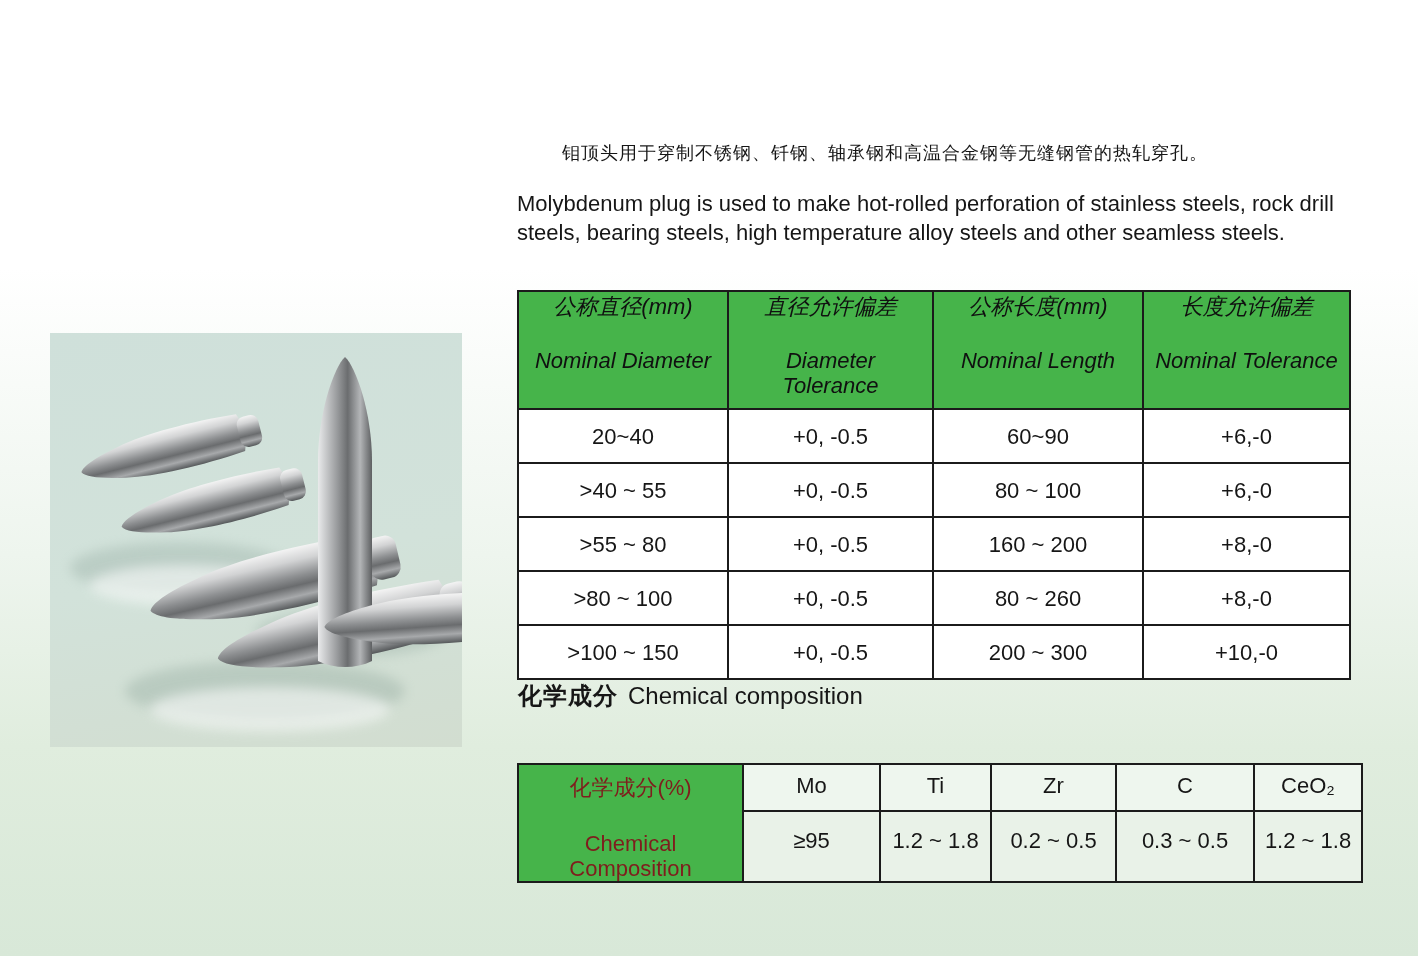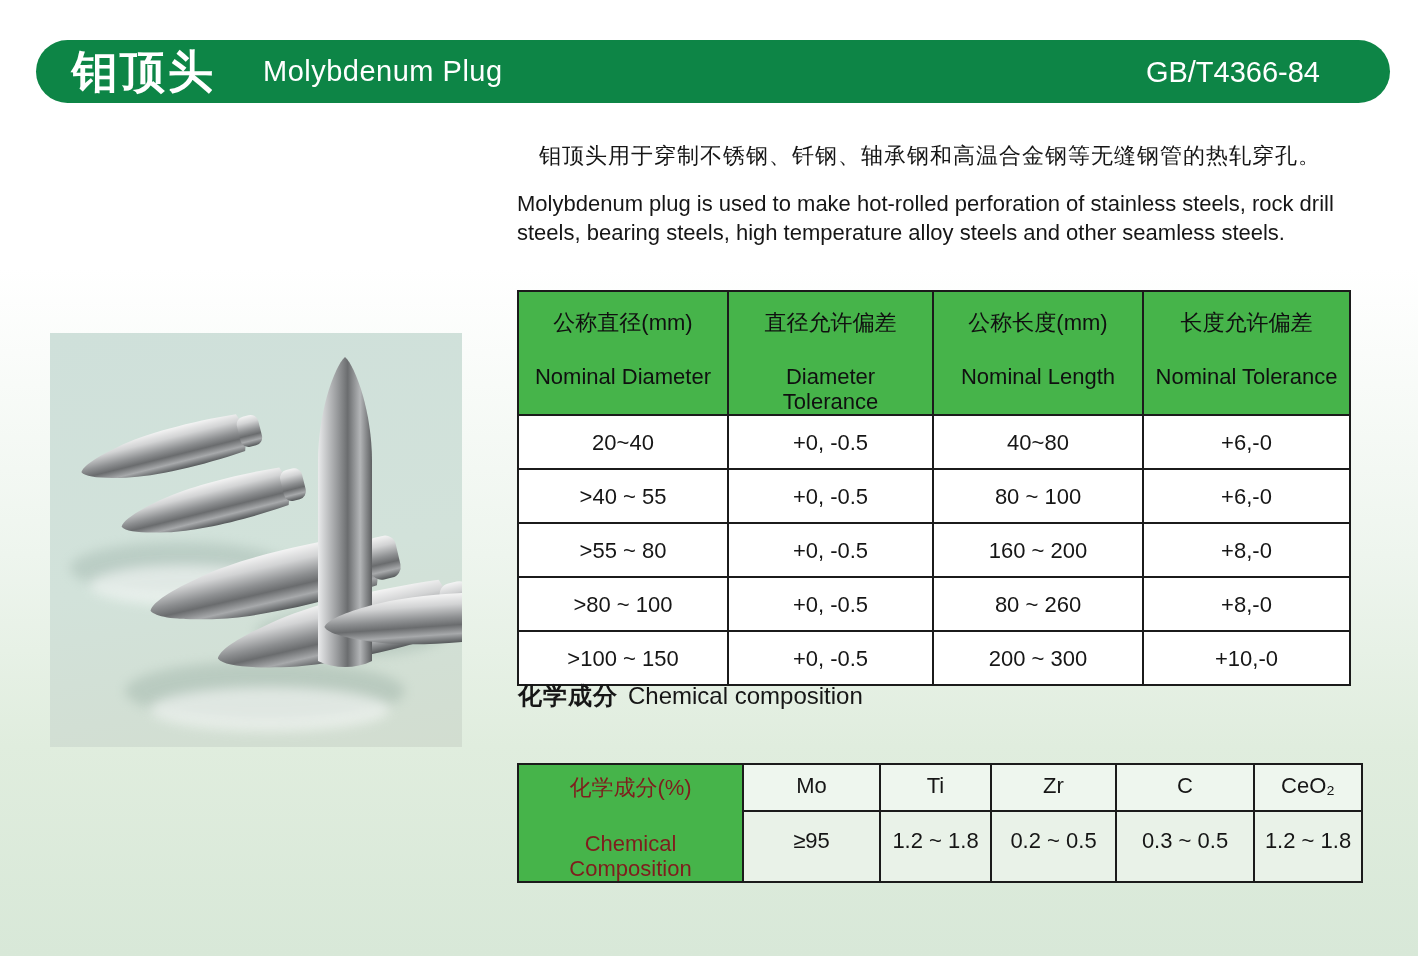--- a/index.html
+++ b/index.html
@@ -18,41 +18,41 @@
     position:absolute; left:36px; top:40px; width:1354px; height:63px;
     background:#0d8546; border-radius:33px;
     display:flex; align-items:center; color:#ffffff;
   }
   .title-zh { margin-left:36px; font-size:45px; font-weight:bold; letter-spacing:3px; line-height:1; }
   .title-en { margin-left:47px; font-size:29px; letter-spacing:0.5px; }
   .standard-no { position:absolute; right:70px; top:50%; transform:translateY(-50%); font-size:29px; }
 
   
   .intro-zh {
-    position:absolute; left:495px; top:141px; width:840px;
-    font-size:22px; letter-spacing:1px; text-indent:2em; white-space:nowrap;
+    position:absolute; left:526px; top:141px; width:840px;
+    font-size:18px; letter-spacing:1px; text-indent:2em; white-space:nowrap;
   }
   .intro-en {
     position:absolute; left:517px; top:190px; width:845px;
     font-size:22px; line-height:28.5px;
   }
 
   
   .photo-panel {
     position:absolute; left:50px; top:333px; width:412px; height:414px;
     background:linear-gradient(170deg,#cfe0da 0%,#d2e2da 55%,#d2ddd0 100%);
   }
 
   
   table { border-collapse:collapse; table-layout:fixed; }
   .dim-table { position:absolute; left:517px; top:290px; }
   .dim-table th, .dim-table td { border:2px solid #1b1b1b; text-align:center; }
   .dim-table th {
-    background:#46b44a; height:118px; vertical-align:top; padding-top:16px;
-    font-weight:normal; font-size:22px; color:#101010;
+    background:#46b44a; height:118px; vertical-align:top; 
+    font-weight:normal; font-size:22px; color:#101010;font-style:italic;
   }
   .th-en { margin-top:26px; line-height:25px; }
   .dim-table td {
     background:#ffffff; height:54px; vertical-align:top; padding-top:14px; font-size:22px;
   }
 
   
   .chem-heading { position:absolute; left:518px; top:680px; font-size:24px; }
   .chem-heading .zh { font-weight:bold; letter-spacing:1px; }
   .chem-heading .en { margin-left:10px; font-weight:normal; }
@@ -64,25 +64,20 @@
   }
   .chem-label-en { margin-top:28px; line-height:25px; max-width:150px; margin-left:auto; margin-right:auto; }
   .chem-table th { background:#eef6ee; height:36px; vertical-align:top; padding-top:8px; font-weight:normal; }
   .chem-table td.val { background:#e9f2e8; height:55px; vertical-align:middle; padding-bottom:10px; }
 </style>
 </head>
 <body>
 
 <div class="page">
 
-  <div class="header-bar">
-    <span class="title-zh">钼顶头</span>
-    <span class="title-en">Molybdenum Plug</span>
-    <span class="standard-no">GB/T4366-84</span>
-  </div>
 
   <div class="intro-zh">钼顶头用于穿制不锈钢、钎钢、轴承钢和高温合金钢等无缝钢管的热轧穿孔。</div>
   <div class="intro-en">
     <div>Molybdenum plug is used to make hot-rolled perforation of stainless steels, rock drill</div>
     <div>steels, bearing steels, high temperature alloy steels and other seamless steels.</div>
   </div>
 
   <div class="photo-panel">
     <svg width="412" height="414" viewBox="0 0 412 414">
       <defs>
@@ -164,21 +159,21 @@
         <th>
           <div class="th-zh">长度允许偏差</div>
           <div class="th-en">Nominal Tolerance</div>
         </th>
       </tr>
     </thead>
     <tbody>
       <tr>
         <td>20~40</td>
         <td>+0, -0.5</td>
-        <td>40~80</td>
+        <td>60~90</td>
         <td>+6,-0</td>
       </tr>
       <tr>
         <td>&gt;40 ~ 55</td>
         <td>+0, -0.5</td>
         <td>80 ~ 100</td>
         <td>+6,-0</td>
       </tr>
       <tr>
         <td>&gt;55 ~ 80</td>

